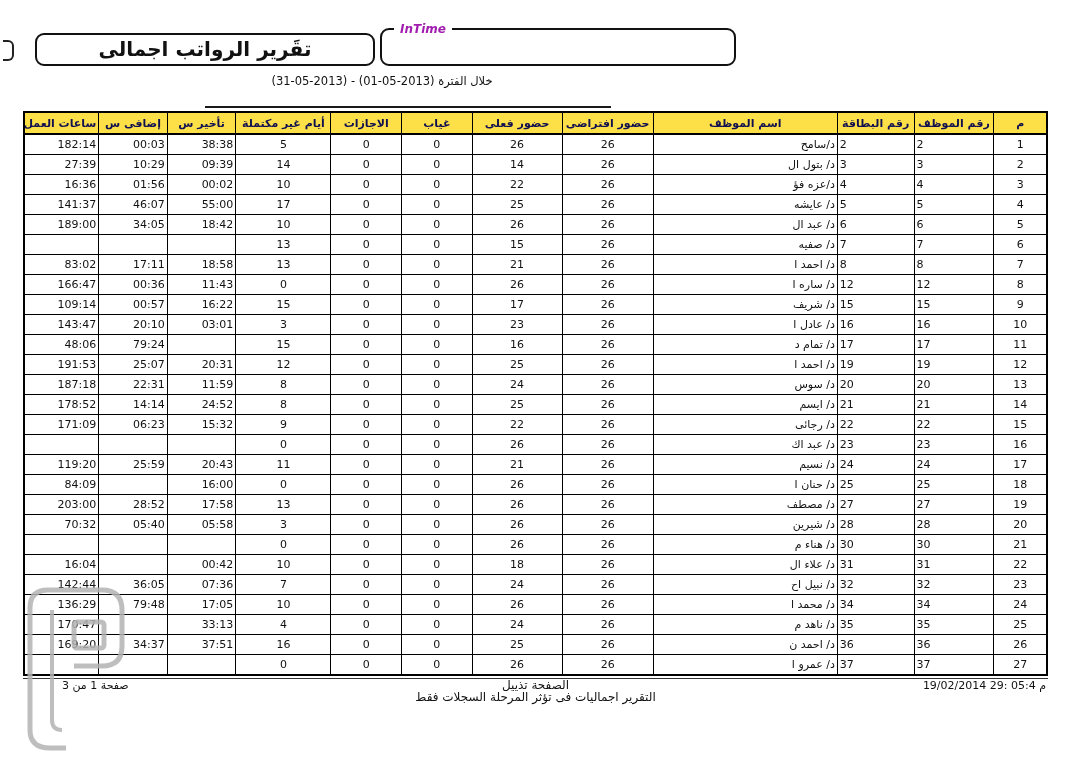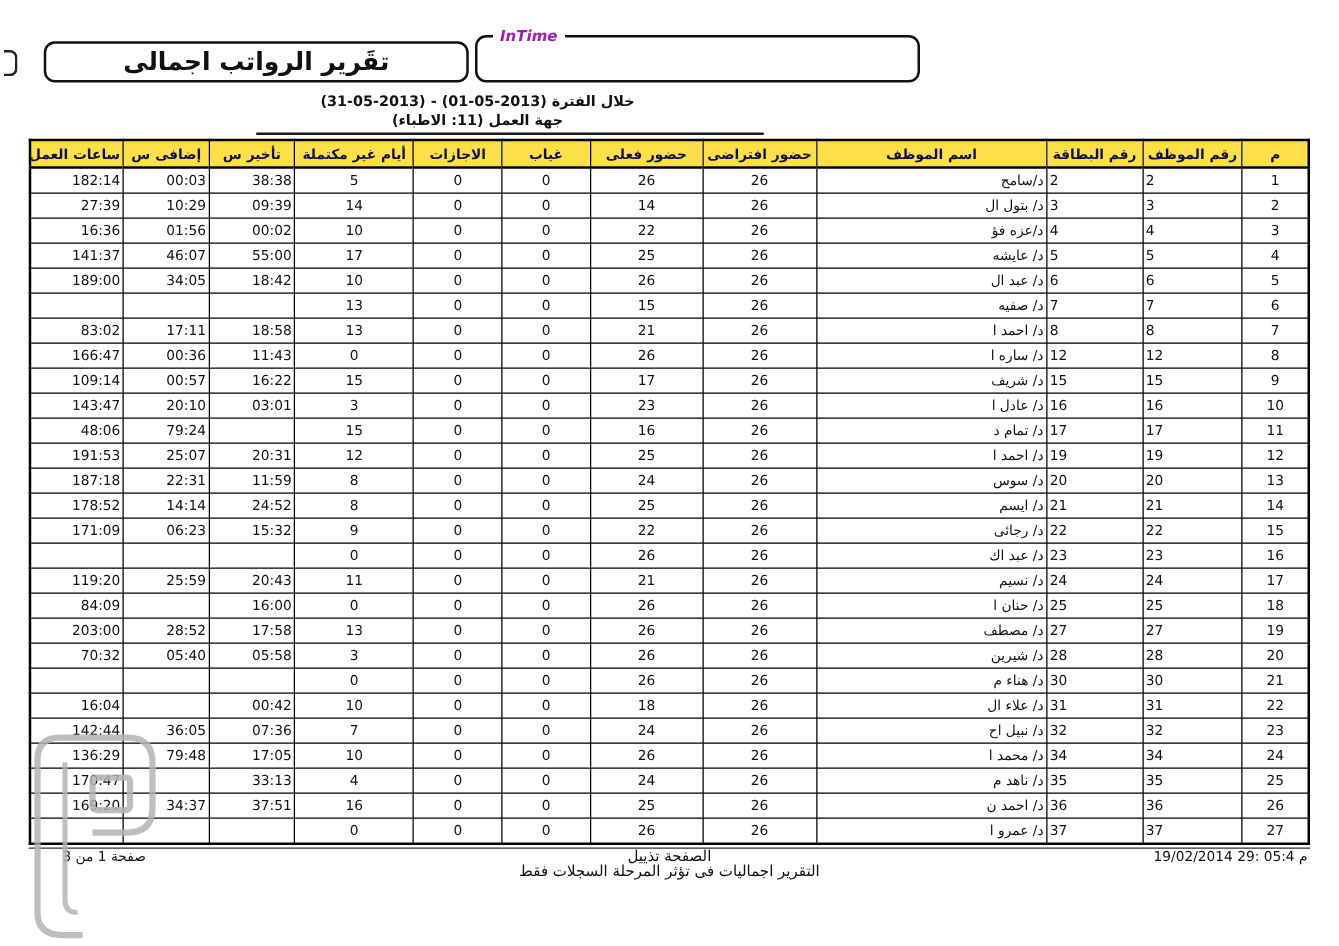--- a/index.html
+++ b/index.html
@@ -15,41 +15,41 @@
     border:2px solid #111;border-radius:9px;text-align:center;line-height:29px;
     font-size:20px;font-weight:bold;}
 
   
   .brand-box{position:absolute;left:380px;top:22px;width:352px;height:40px;margin:0;
     border:2px solid #111;border-radius:9px;direction:ltr;padding:0;}
   .brand-box legend{margin-left:12px;padding:0 6px;font-size:12px;font-style:italic;
     font-weight:bold;color:#a21caf;}
 
   .subheader{position:absolute;left:132px;top:74px;width:500px;text-align:center;
-    font-size:11.5px;font-weight:bold;line-height:15px;}
+    font-size:11.5px;font-weight:normal;line-height:15px;}
   .subheader-rule{position:absolute;left:205px;top:106px;width:406px;height:2px;background:#1a1a1a;}
 
   
   table.report{position:absolute;left:23px;top:111px;width:1025px;border-collapse:collapse;
     table-layout:fixed;direction:rtl;font-size:11px;}
   table.report td,table.report th{border:1px solid #000;height:19px;padding:0 2px;
     overflow:hidden;white-space:nowrap;line-height:19px;}
   table.report{border:2px solid #000;}
   table.report thead th{background:#fde047;border-bottom:2px solid #000;font-weight:bold;
     font-size:11px;color:#101050;text-align:center;height:20px;}
   td.a-c{text-align:center;}
   td.a-l{text-align:left;padding-left:5px;}
   td.a-t{text-align:right;padding-right:13px;}
   td.a-name{text-align:right;padding-right:5px;border-top:none;border-bottom:none;margin-top:36px;}
 
   .table-bottom-rule{position:absolute;left:23px;top:678px;width:1025px;height:1px;background:#333;}
 
   .footer-center{position:absolute;left:23px;top:679px;width:1025px;text-align:center;
     font-size:12px;font-weight:normal;line-height:12px;}
-  .page-info{position:absolute;left:50px;top:679px;font-size:11px;direction:ltr;}
+  .page-info{position:absolute;left:62px;top:679px;font-size:11px;direction:ltr;}
   .printed-at{position:absolute;right:25px;top:679px;font-size:11px;direction:ltr;margin-left:26px;}
 
   .watermark{position:absolute;left:22px;top:580px;opacity:.85;}
 </style>
 </head>
 <body>
 
 <div class="page">
 
   <div class="corner-mark"></div>
@@ -57,21 +57,20 @@
   <div class="title-box">
     <span>تقَرير الرواتب اجمالى</span>
   </div>
 
   <fieldset class="brand-box">
     <legend>InTime</legend>
   </fieldset>
 
   <div class="subheader">
     <div>خلال الفترة (2013-05-01) - (2013-05-31)</div>
-    <div>جهة العمل (11: الاطباء)</div>
   </div>
   <div class="subheader-rule"></div>
 
   <table class="report">
     <colgroup>
         <col style="width: 5.2%;">
         <col style="width: 7.8%;">
         <col style="width: 7.5%;">
         <col style="width: 18%;">
         <col style="width: 8.9%;">

